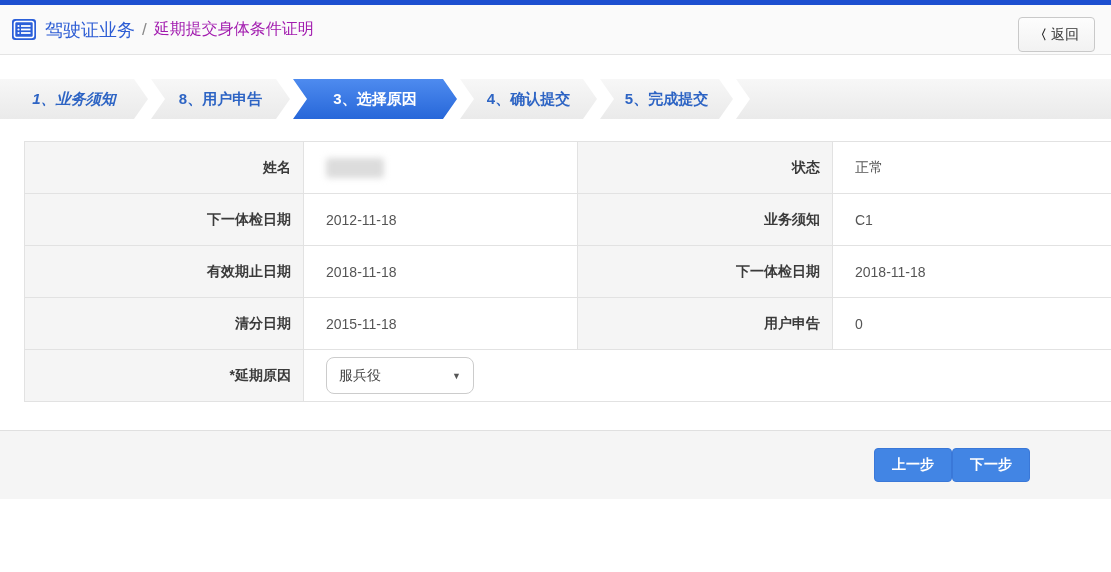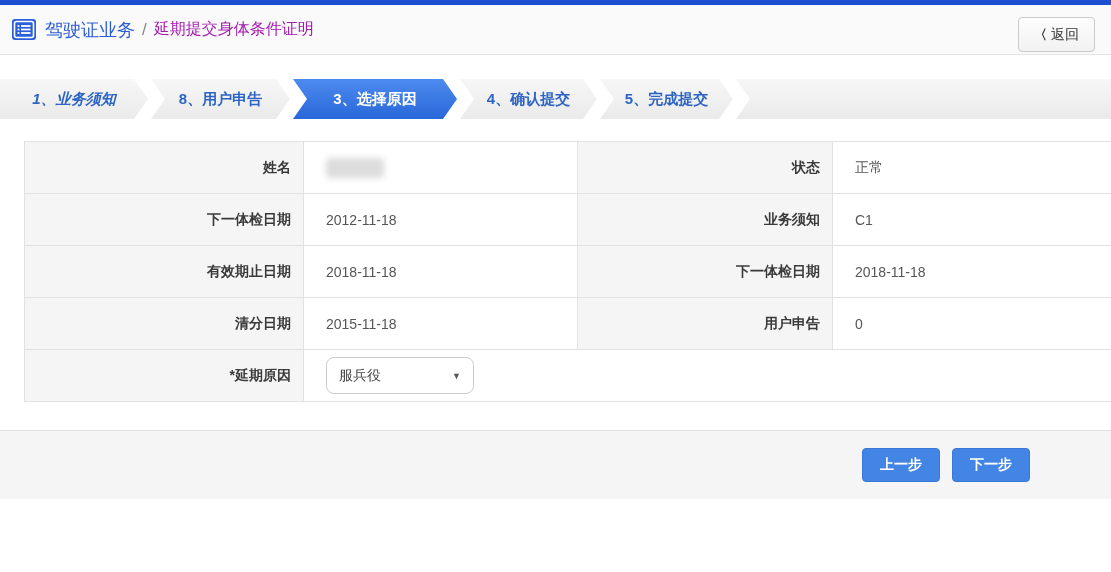--- a/index.html
+++ b/index.html
@@ -53,21 +53,21 @@
   
   .select-box { display: inline-flex; width: 148px; height: 37px; background: #fff;
     border: 1px solid #cccccc; border-radius: 8px; align-items: center;
     justify-content: space-between; padding: 0 12px; font-size: 14px; color: #444;
     cursor: pointer; }
   .select-arrow { font-size: 9px; color: #555; }
 
   
   .footer { margin-top: 28px; height: 69px; background: #f5f5f5;
     border-top: 1px solid #e0e0e0; display: flex; align-items: center;
-    justify-content: flex-end; padding-right: 81px; gap: 12px; }
+    justify-content: flex-end; padding-right: 81px; }
   .btn-primary { width: 78px; height: 34px; background: #4285e4;
     border: 1px solid #3a78d8; border-radius: 4px; color: #ffffff;
     font-size: 14px; font-weight: bold; font-family: "Liberation Sans", sans-serif; cursor: pointer; }
 </style>
 </head>
 <body>
 
 <div class="topbar"></div>
 
 <div class="header">

